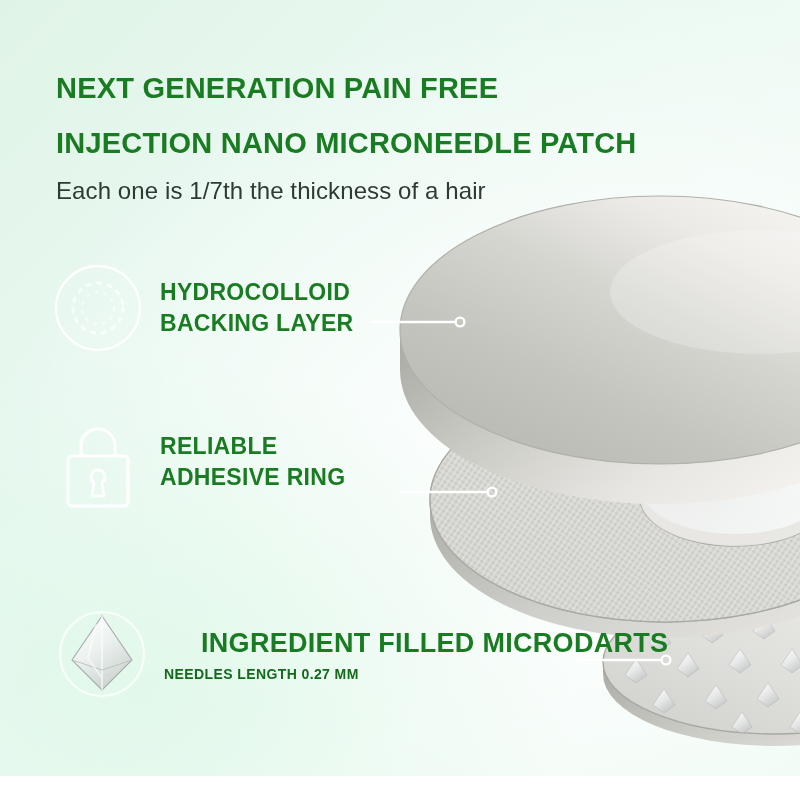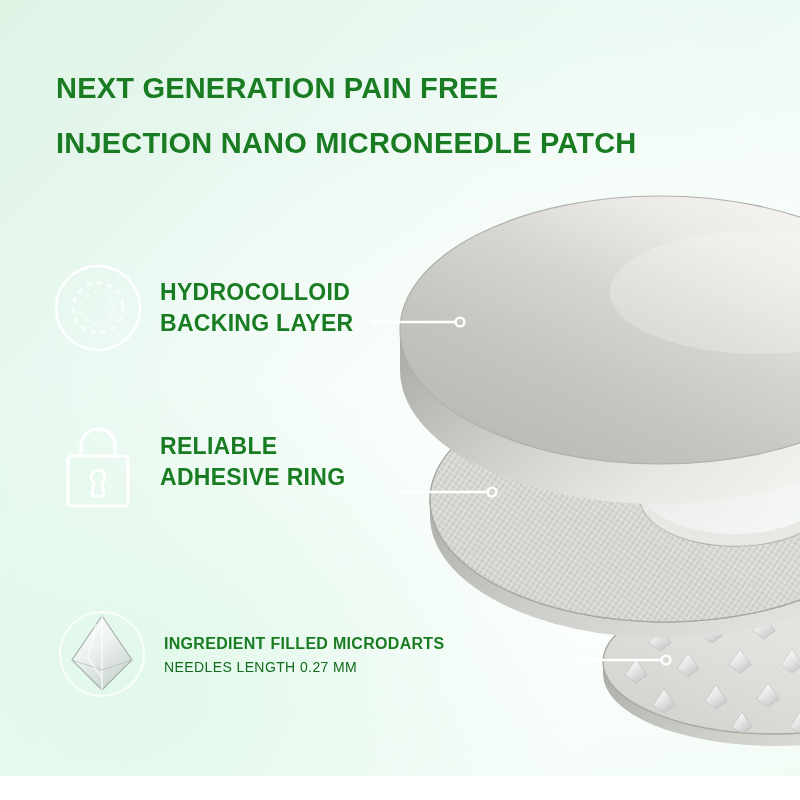--- a/index.html
+++ b/index.html
@@ -86,29 +86,29 @@
     font-size: 23px;
     font-weight: bold;
     line-height: 1.33;
     letter-spacing: 0.3px;
     white-space: pre-line;
   }
   .feature-sub {
     margin-top: 4px;
     color: #14691c;
     font-size: 14px;
-    font-weight: normal;
+    font-weight: bold;
     letter-spacing: 0.4px;
   }
 
   #feature-1 { left: 52px; top: 262px; }
   #feature-2 { left: 52px; top: 416px; }
   #feature-3 { left: 56px; top: 608px; }
 
-  #feature-3 .feature-title { font-size: 16px; }
+  #feature-3 .feature-title { font-size: 27px; margin-left: 37px; }
 
   
   .leaders {
     position: absolute;
     left: 0; top: 0;
     width: 800px; height: 800px;
     z-index: 50;
     pointer-events: none;
   }
 </style>
@@ -289,20 +289,21 @@
     <g fill="none" stroke="#ffffff" stroke-width="2.4">
       <circle cx="460" cy="322" r="4.4"></circle>
       <circle cx="492" cy="492" r="4.4"></circle>
       <circle cx="666" cy="660" r="4.4"></circle>
     </g>
   </svg>
 
   <div class="header">
     <div class="headline">NEXT GENERATION PAIN FREE</div>
     <div class="headline headline-line2">INJECTION NANO MICRONEEDLE PATCH</div>
+    <div class="subhead">Each one is 1/7th the thickness of a hair</div>
   </div>
 
   <div class="feature" id="feature-1">
     <div class="feature-icon">
       <svg viewBox="0 0 92 92" width="92" height="92">
         <circle cx="46" cy="46" r="42" fill="none" stroke="#ffffff" stroke-width="2.4" opacity="0.95"></circle>
         <circle cx="46" cy="46" r="25" fill="none" stroke="#ffffff" stroke-width="3" stroke-dasharray="3.2 7.4" stroke-linecap="round" opacity="0.72"></circle>
         <circle cx="46" cy="46" r="16" fill="none" stroke="#ffffff" stroke-width="2.4" stroke-dasharray="2.4 6.6" stroke-linecap="round" opacity="0.5"></circle>
       </svg>
     </div>

